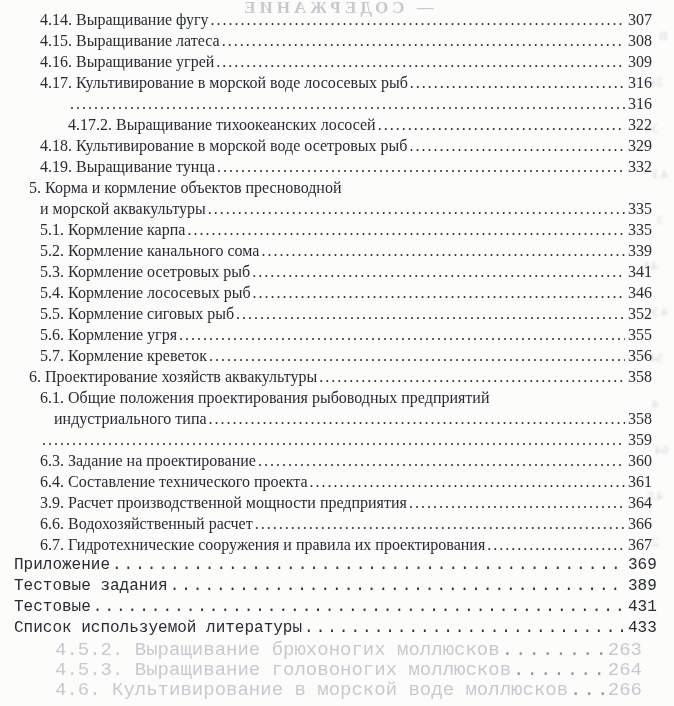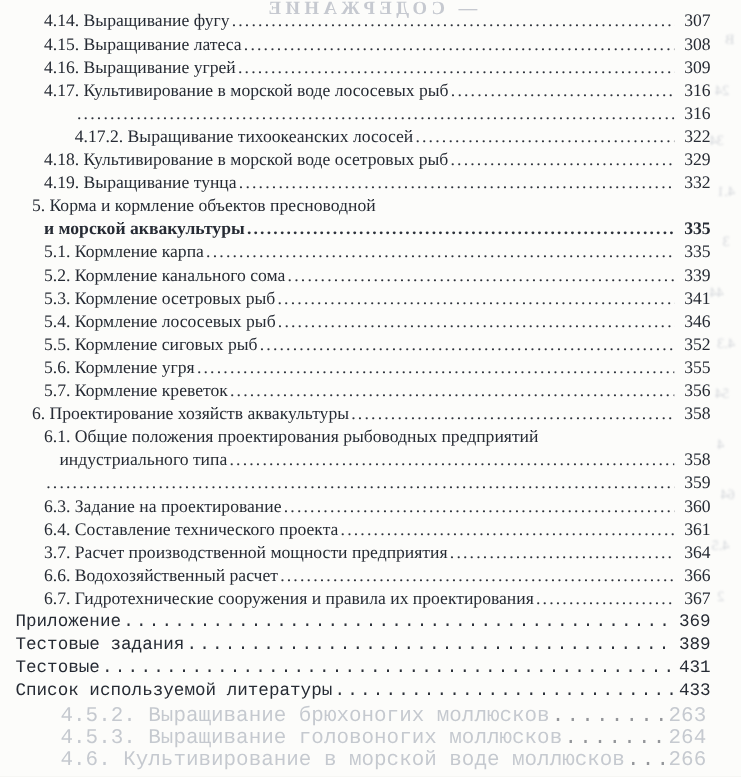--- a/index.html
+++ b/index.html
@@ -16,21 +16,21 @@
     overflow: hidden;
     background: radial-gradient(ellipse 130% 105% at 50% 45%, #fdfdfb 55%, #f3f3ef 92%, #ececе8 100%);
     background-color: #fcfcfa;
     font-family: "Liberation Serif", "DejaVu Serif", serif;
     color: #262b34;
   }
   
   .toc {
     position: absolute;
     left: 14px;
-    right: 28px;
+    right: 16px;
     top: 9px;
   }
   .row {
     display: flex;
     align-items: baseline;
     font-size: 16px;
     line-height: 21px;
     height: 21px;
     overflow: hidden;
     white-space: nowrap;
@@ -40,29 +40,28 @@
     flex: 1;
     min-width: 0;
     overflow: hidden;
     white-space: nowrap;
     letter-spacing: 2px;
     margin-left: 2px;
     color: #2c313a;
   }
   .row .pg {
     min-width: 30px;
-    text-align: right;
     white-space: nowrap;
     padding-left: 3px;
   }
   .lv0 { padding-left: 0; font-family: Liberation Mono, monospace; }
   .lv1 { padding-left: 15px; }
   .lv2 { padding-left: 26px; }
   .lv3 { padding-left: 54px; }
-  .lv1.cont { padding-left: 26px; font-weight: bold; }
+  .lv1.cont { padding-left: 26px; }
   .lv2.cont { padding-left: 40px; }
 
   
   .ghost-header {
     position: absolute;
     top: -2px;
     left: 0;
     right: 0;
     text-align: center;
     transform: scaleX(-1);
@@ -222,21 +221,21 @@
         <span class="t">6.3. Задание на проектирование</span>
         <span class="dots">..........................................................................................................................................................................</span>
         <span class="pg">360</span>
       </div>
       <div class="row lv2">
         <span class="t">6.4. Составление технического проекта</span>
         <span class="dots">..........................................................................................................................................................................</span>
         <span class="pg">361</span>
       </div>
       <div class="row lv2">
-        <span class="t">3.7. Расчет производственной мощности предприятия</span>
+        <span class="t">3.9. Расчет производственной мощности предприятия</span>
         <span class="dots">..........................................................................................................................................................................</span>
         <span class="pg">364</span>
       </div>
       <div class="row lv2">
         <span class="t">6.6. Водохозяйственный расчет</span>
         <span class="dots">..........................................................................................................................................................................</span>
         <span class="pg">366</span>
       </div>
       <div class="row lv2">
         <span class="t">6.7. Гидротехнические сооружения и правила их проектирования</span>

